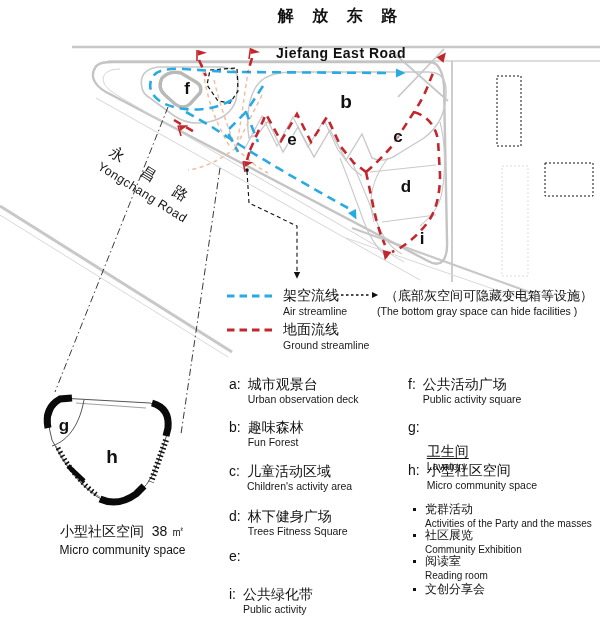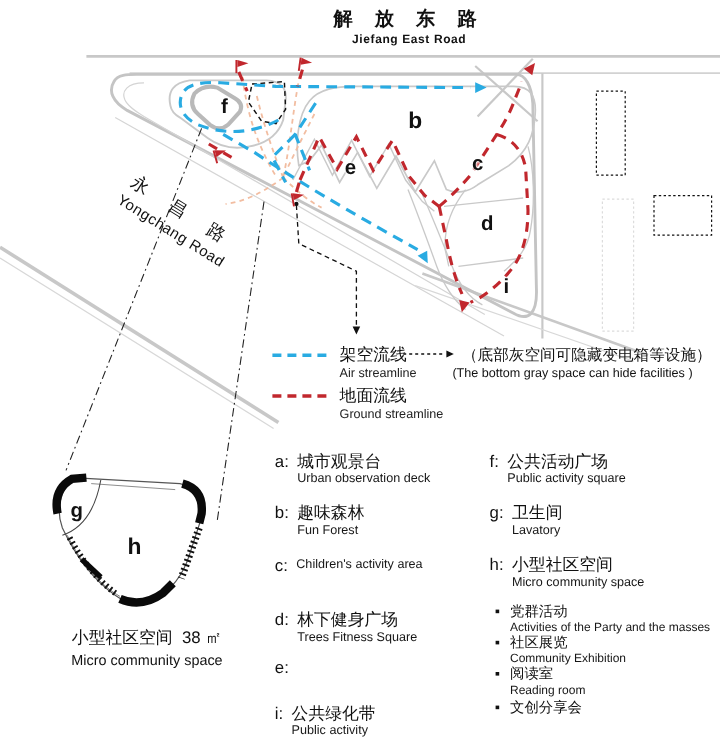--- a/index.html
+++ b/index.html
@@ -1,36 +1,36 @@
 <!DOCTYPE html>
 <html><head>
 <meta charset="utf-8">
 <style>
   html,body{margin:0;padding:0;background:#fff;}
   body{width:600px;height:626px;position:relative;overflow:hidden;
        font-family:"Liberation Sans","DejaVu Sans",sans-serif;color:#111;}
   .abs{position:absolute;}
   svg{position:absolute;left:0;top:0;}
   .title-cn{font-size:16px;font-weight:bold;letter-spacing:7px;}
-  .title-en{font-size:10px;font-weight:bold;margin-top:1px;letter-spacing:.5px;}
+  .title-en{font-size:14px;font-weight:bold;margin-top:18px;letter-spacing:.5px;}
   .center{text-align:center;}
   .plan-letter{font-weight:bold;font-size:17px;transform:translate(-50%,-50%);
     text-shadow:0 0 2px #fff,0 0 2px #fff,0 0 3px #fff;}
   .plan-letter.big{font-size:19px;}
   .road-label{transform:rotate(32deg);}
   .road-label .cn{font-size:15px;letter-spacing:9px;}
   .road-label .en{font-size:12.5px;margin-top:2px;letter-spacing:.5px;}
   .leg-cn{font-size:14px;}
   .leg-en{font-size:10.5px;color:#222;}
   .note-cn{font-size:13px;text-align:right;}
   .note-en{font-size:10.5px;}
   .lrow{display:flex;gap:7px;align-items:flex-start;}
   .lkey{font-size:14px;line-height:16px;}
   .lcn{font-size:14px;line-height:16px;}
-  .lcn.ul{text-underline-offset:2px;}
+  .lcn.ul{text-decoration:underline;text-underline-offset:2px;margin-top:24px;}
   .len{font-size:10.5px;line-height:13px;margin-top:1px;color:#161616;}
   .srow{display:flex;gap:9px;align-items:flex-start;}
   .sbul{width:3px;height:3px;background:#111;margin-top:6px;flex:none;}
   .scn{font-size:12px;line-height:15px;}
   .sen{font-size:10px;line-height:12px;margin-top:1px;color:#161616;}
   .cap-cn{font-size:14px;}
   .cap-en{font-size:12px;margin-top:2px;}
 </style>
 </head>
 <body>
@@ -205,20 +205,21 @@
 <div class="abs lrow" style="left:229px;top:419px">
   <span class="lkey">b:</span>
   <div>
       <div class="lcn">趣味森林</div>
        <div class="len">Fun Forest</div>
     </div>
 </div>
 <div class="abs lrow" style="left:229px;top:463px">
   <span class="lkey">c:</span>
   <div>
+      <div class="lcn">儿童活动区域</div>
        <div class="len">Children's activity area</div>
     </div>
 </div>
 <div class="abs lrow" style="left:229px;top:508px">
   <span class="lkey">d:</span>
   <div>
       <div class="lcn">林下健身广场</div>
        <div class="len">Trees Fitness Square</div>
     </div>
 </div>

